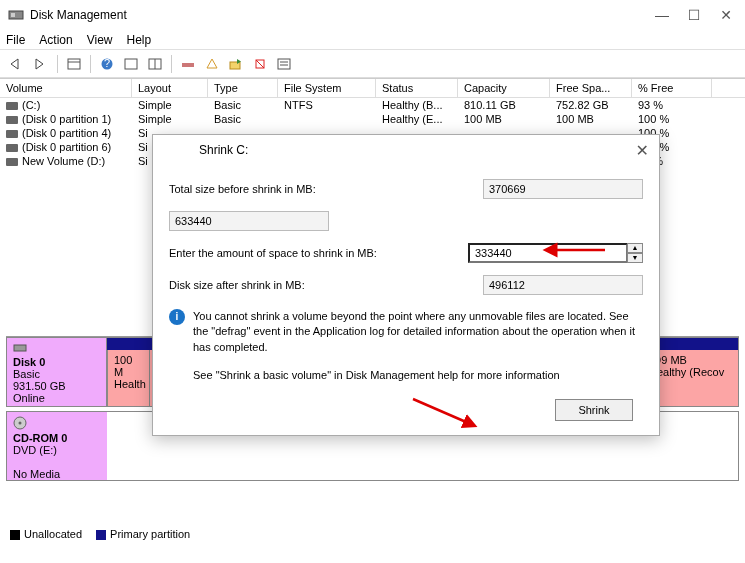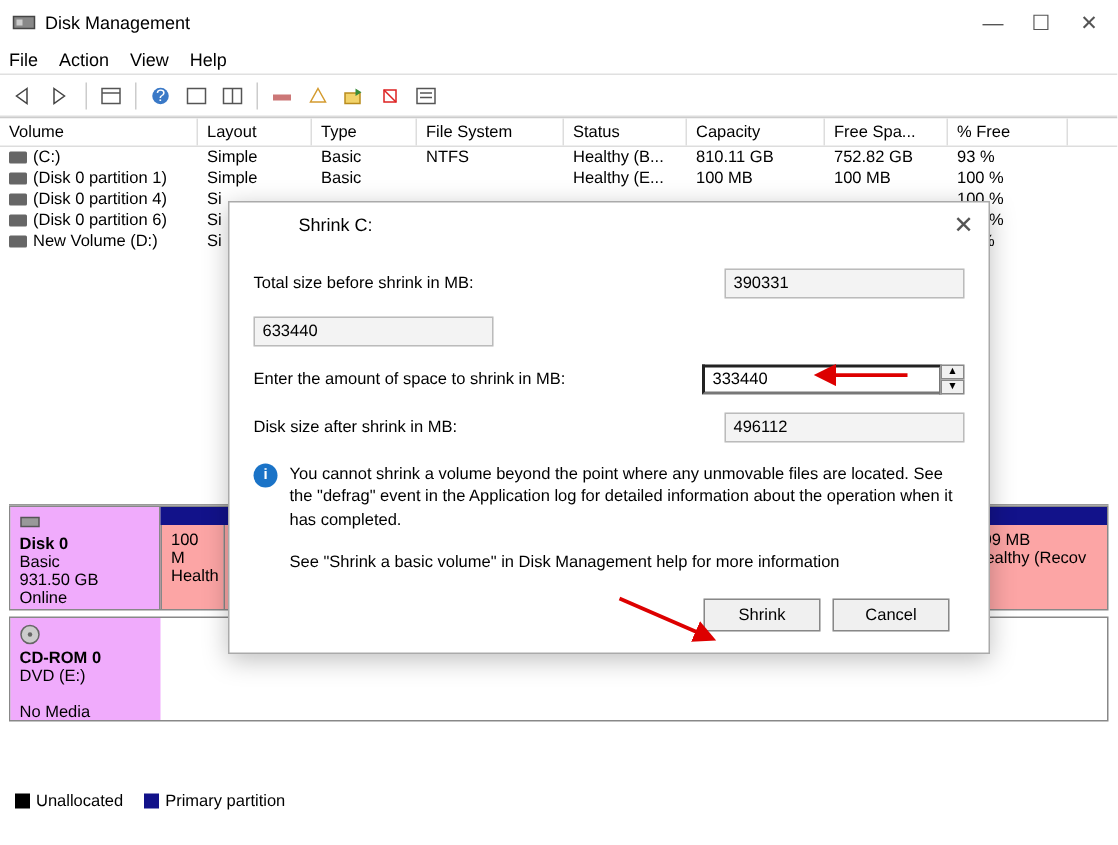--- a/index.html
+++ b/index.html
@@ -279,21 +279,21 @@
 </div>
 
 <div class="dialog">
   <div class="dlg-title">
     <span>Shrink C:</span>
     <span class="close">✕</span>
   </div>
   <div class="dlg-body">
     <div class="frow">
       <span class="lbl">Total size before shrink in MB:</span>
-      <span class="val">390331</span>
+      <span class="val">370669</span>
     </div>
     <div class="frow">
       <span class="val">633440</span>
     </div>
     <div class="frow">
       <span class="lbl">Enter the amount of space to shrink in MB:</span>
       <span class="val inp">333440</span>
       <span class="spin">
           <div>▲</div>
           <div>▼</div>
@@ -303,21 +303,20 @@
       <span class="lbl">Disk size after shrink in MB:</span>
       <span class="val">496112</span>
     </div>
     <div class="info">
       <span class="iicon">i</span>
       <span>You cannot shrink a volume beyond the point where any unmovable files are located. See the "defrag" event in the Application log for detailed information about the operation when it has completed.</span>
     </div>
     <div class="helptext">See "Shrink a basic volume" in Disk Management help for more information</div>
     <div class="dlg-btns">
       <button>Shrink</button>
-      <button>Cancel</button>
     </div>
   </div>
 </div>
 
 <div class="arrow" style="top:243px;left:550px">
   <svg width="60" height="14">
       <defs>
         <marker id="ah1" markerWidth="8" markerHeight="8" refX="1" refY="3" orient="auto">
           <polygon points="0,0 6,3 0,6" fill="#d00"></polygon>
         </marker>

